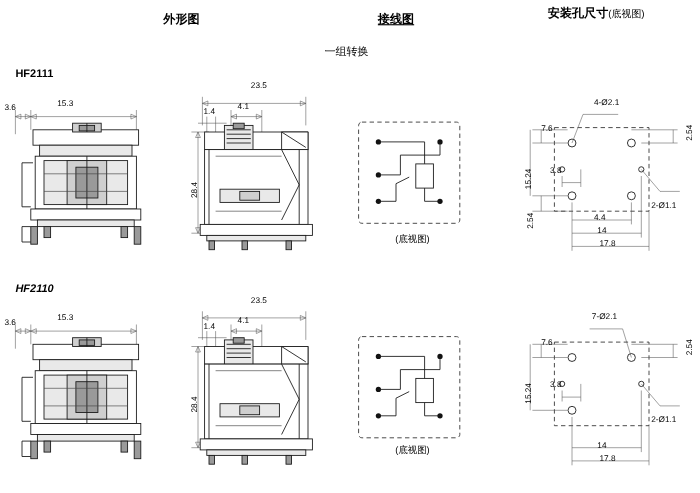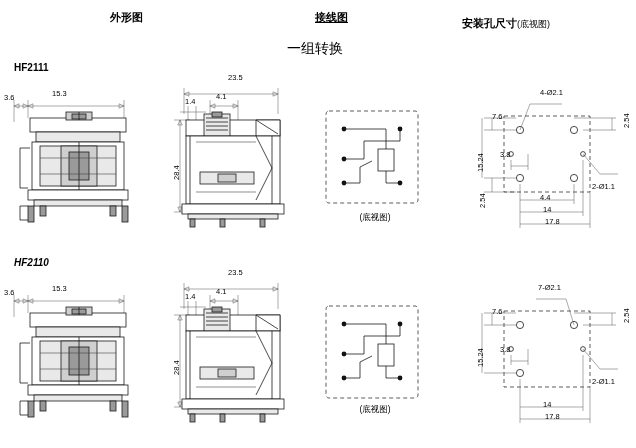--- a/index.html
+++ b/index.html
@@ -7,24 +7,25 @@
     width:636px;height:448px;
     background:#ffffff;
     font-family:"Liberation Sans", sans-serif;
     color:#1a1a1a;
     position:relative;
     overflow:hidden;
   }
   .abs{position:absolute;}
   .hdr{
     font-size:11px;font-weight:700;color:#000;
+    text-align:center;
   }
   .hdr .sub{font-weight:400;font-size:9px;}
   .grouplabel{
-    font-size:14px;color:#000;text-align:center;
+    font-size:10px;color:#000;text-align:center;
   }
   .partname{
     font-size:10px;font-weight:700;color:#000;
   }
   .dim{
     font-size:7.5px;color:#000;font-family:"Liberation Sans", sans-serif;
     white-space:nowrap;
   }
   .dim.vert{
     transform:rotate(-90deg);
@@ -44,21 +45,21 @@
 </style>
 </head>
 <body>
 
 <div class="abs hdr" style="left:110px;top:10px;width:110px;">
   <span>外形图</span>
 </div>
 <div class="abs hdr" style="left:315px;top:10px;width:90px;text-decoration:underline;">
   <span>接线图</span>
 </div>
-<div class="abs hdr" style="left:462px;top:16px;width:160px;">
+<div class="abs hdr" style="left:462px;top:4px;width:160px;">
   <span>安装孔尺寸</span><span class="sub">(底视图)</span>
 </div>
 
 <div class="abs grouplabel" style="left:255px;top:40px;width:120px;">
   <span>一组转换</span>
 </div>
 
 <div class="abs partname" style="left:14px;top:62px;">
   <span>HF2111</span>
 </div>

